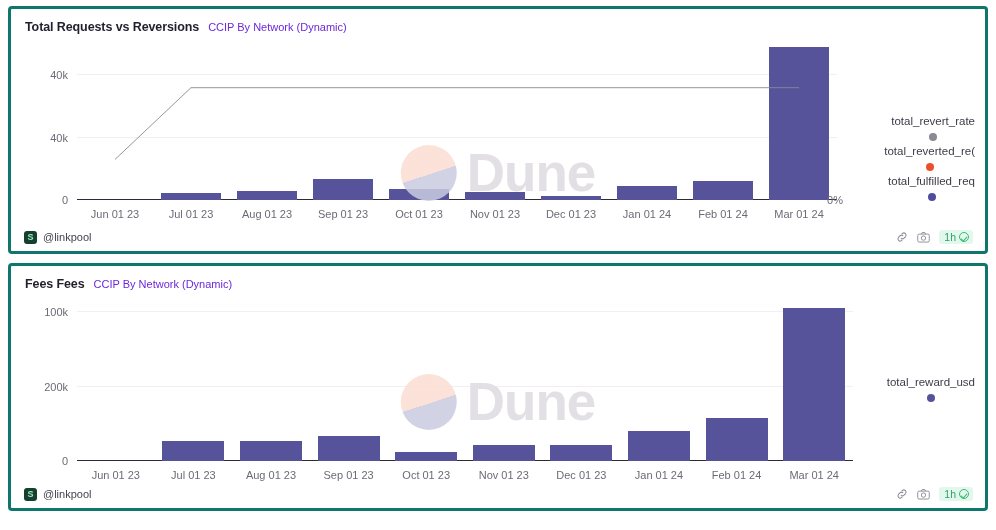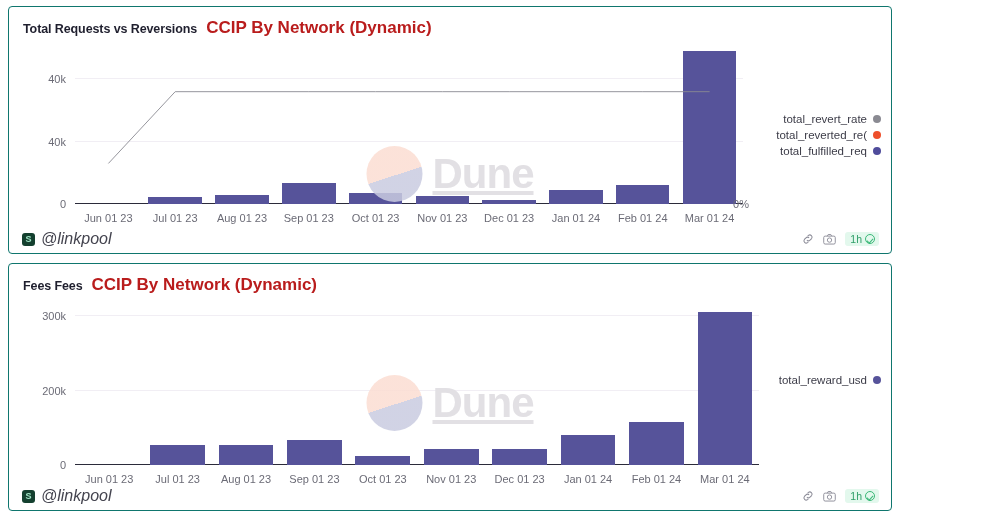--- a/index.html
+++ b/index.html
@@ -13,44 +13,44 @@
   .page {
     width: 996px; height: 530px;
     position: relative;
     background: #ffffff;
     padding: 6px 8px;
   }
 
   .card {
     position: relative;
     background: #ffffff;
-    border: 1px solid #0f766e;
+    border: 3px solid #0f766e;
     border-radius: 4px;
-    width: 884px;
+    width: 980px;
     overflow: hidden;
   }
   .card-1 { height: 248px; }
   .card-2 { height: 248px; margin-top: 9px; }
 
   .card-header {
     display: flex;
     align-items: baseline;
     gap: 9px;
     padding: 11px 14px 0 14px;
   }
   .card-title {
     font-size: 12.5px;
     font-weight: bold;
     color: #1f1f2e;
     letter-spacing: -0.1px;
   }
   .card-subtitle {
-    font-size: 17px;
-    color: #b91c1c;
-    font-weight: bold;
+    font-size: 11px;
+    color: #6d28d9;
+    font-weight: normal;
   }
 
   .chart-area {
     position: relative;
     width: 100%;
   }
   .chart-1 { height: 196px; }
   .chart-2 { height: 200px; }
 
   .plot {
@@ -127,20 +127,21 @@
   .legend-1 { top: 106px; }
   .legend-2 { top: 390px; }
   .legend-row {
     display: flex;
     align-items: center;
     gap: 6px;
     font-size: 11.5px;
     color: #3c3c48;
     white-space: nowrap;
     max-width: 140px;
+    flex-direction: column;
   }
   .legend-label { overflow: hidden; text-overflow: clip; white-space: nowrap; }
   .legend-dot {
     width: 8px; height: 8px;
     border-radius: 50%;
     flex: 0 0 auto;
   }
   .right-pct {
     position: absolute;
     right: 142px;
@@ -160,25 +161,24 @@
   }
   .wm-1 { top: 108px; }
   .wm-2 { top: 372px; }
   .wm-circle {
     width: 56px; height: 56px;
     border-radius: 50%;
     background: linear-gradient(162deg, #fbddd2 0%, #fbddd2 52%, #c9cbe0 52%, #c9cbe0 100%);
     opacity: 0.85;
   }
   .wm-text {
-    font-size: 42px;
+    font-size: 53px;
     font-weight: bold;
     color: #e2e0e4;
     letter-spacing: -1px;
-    text-decoration: underline;
   }
 
   .card-footer {
     position: absolute;
     left: 0; right: 0; bottom: 0;
     height: 28px;
     display: flex;
     align-items: center;
     justify-content: space-between;
     padding: 0 12px 0 13px;
@@ -194,23 +194,22 @@
     background: #14402f;
     display: flex;
     align-items: center;
     justify-content: center;
     color: #9fe5c5;
     font-size: 9px;
     font-weight: bold;
     line-height: 1;
   }
   .author-name {
-    font-size: 16px;
+    font-size: 11px;
     color: #44444f;
-    font-style: italic;
   }
   .footer-tools {
     display: flex;
     align-items: center;
     gap: 9px;
   }
   .tool-icon {
     color: #8d8d99;
     display: flex;
     align-items: center;
@@ -365,21 +364,21 @@
       <span class="card-subtitle">CCIP By Network (Dynamic)</span>
     </div>
 
     <div class="chart-area chart-2">
       <div class="plot plot-2" id="plot2">
           <div class="gridline" style="bottom: 0%; background: transparent;"></div>
           <div class="ytick" style="bottom: 0%; transform: translateY(50%);">0</div>
           <div class="gridline" style="bottom: 46.5116%;"></div>
           <div class="ytick" style="bottom: 46.5116%; transform: translateY(50%);">200k</div>
           <div class="gridline" style="bottom: 93.0233%;"></div>
-          <div class="ytick" style="bottom: 93.0233%; transform: translateY(50%);">300k</div>
+          <div class="ytick" style="bottom: 93.0233%; transform: translateY(50%);">100k</div>
           <div class="axis-baseline"></div>
           <div class="bars">
             <div class="barcell">
               <div class="bar" style="background: rgb(86, 83, 154); height: 0%;"></div>
               <div class="xtick">Jun 01 23</div>
             </div>
             <div class="barcell">
               <div class="bar" style="background: rgb(86, 83, 154); height: 12.5581%;"></div>
               <div class="xtick">Jul 01 23</div>
             </div>

